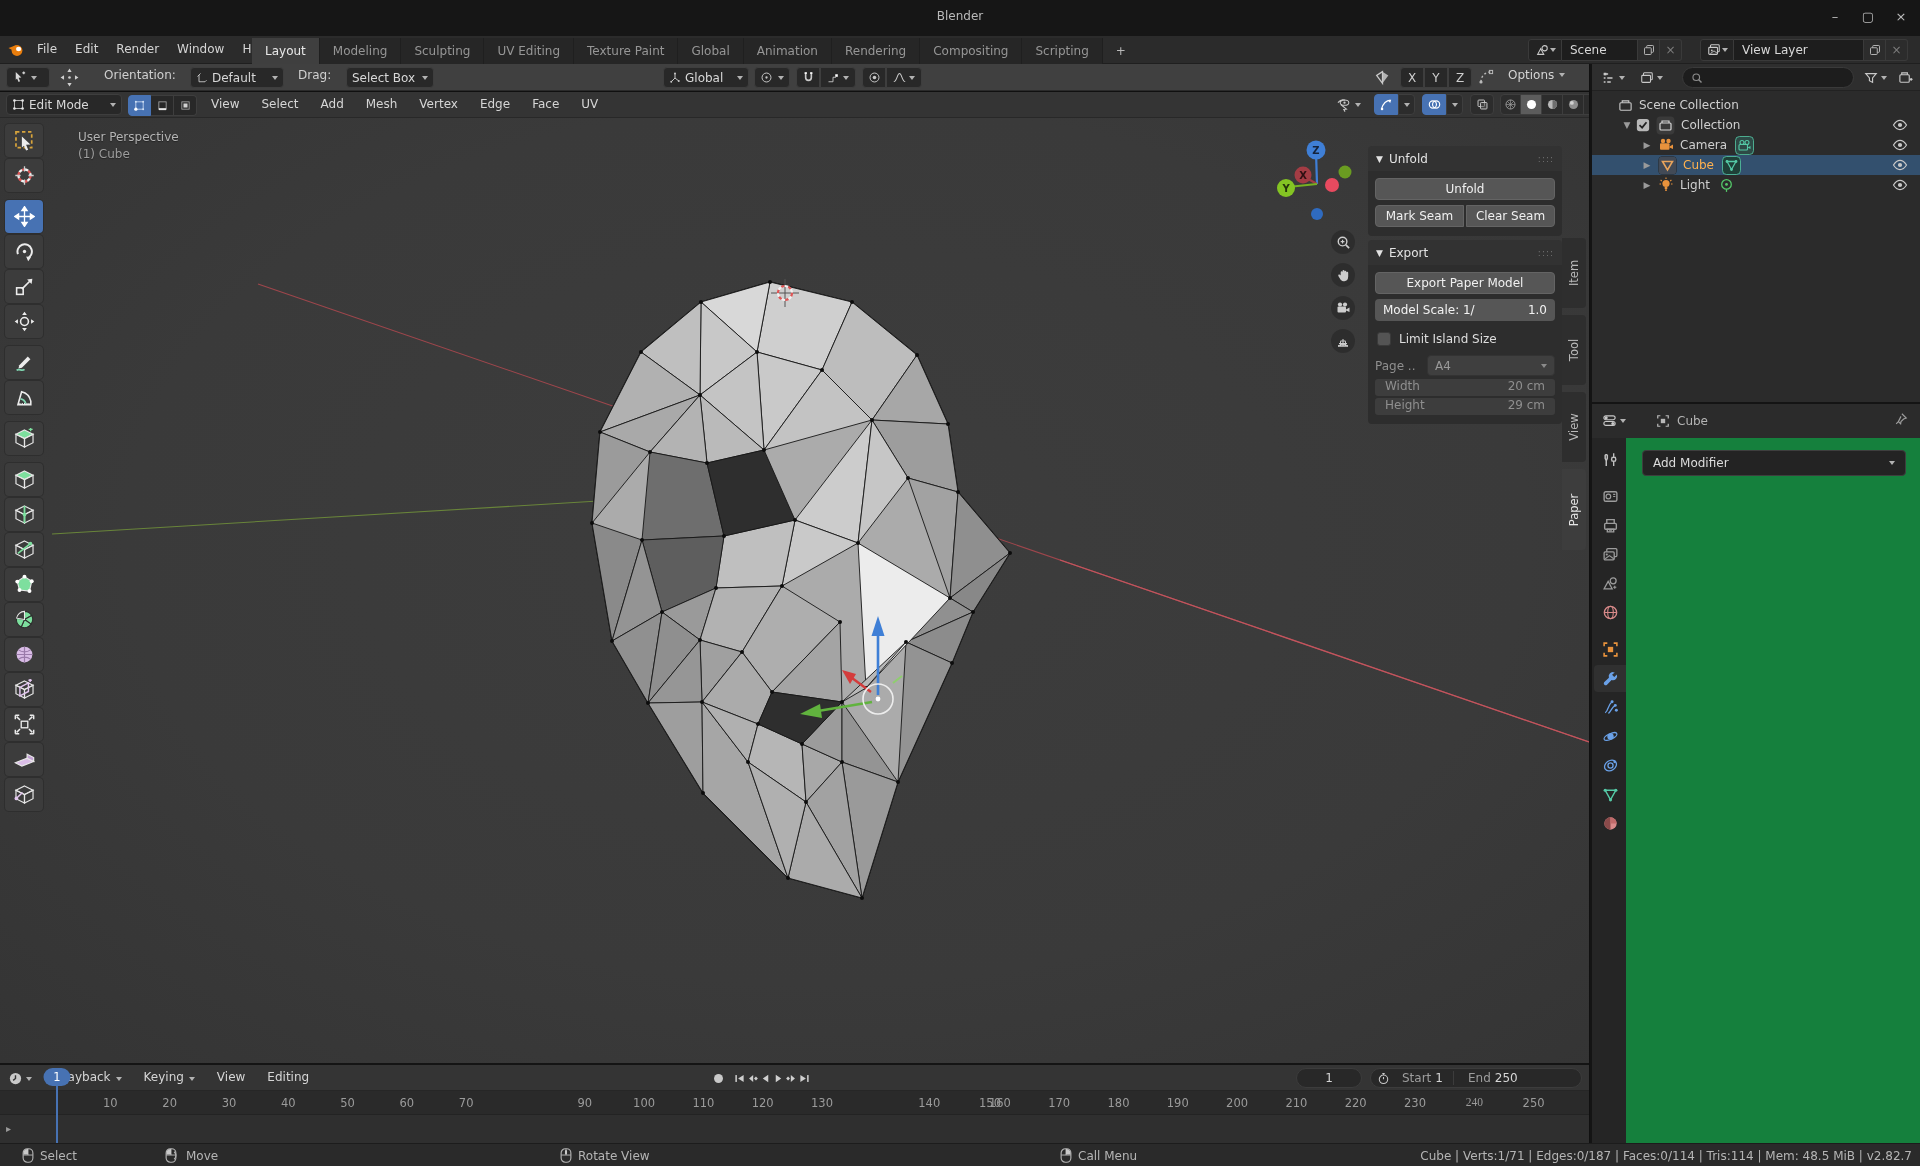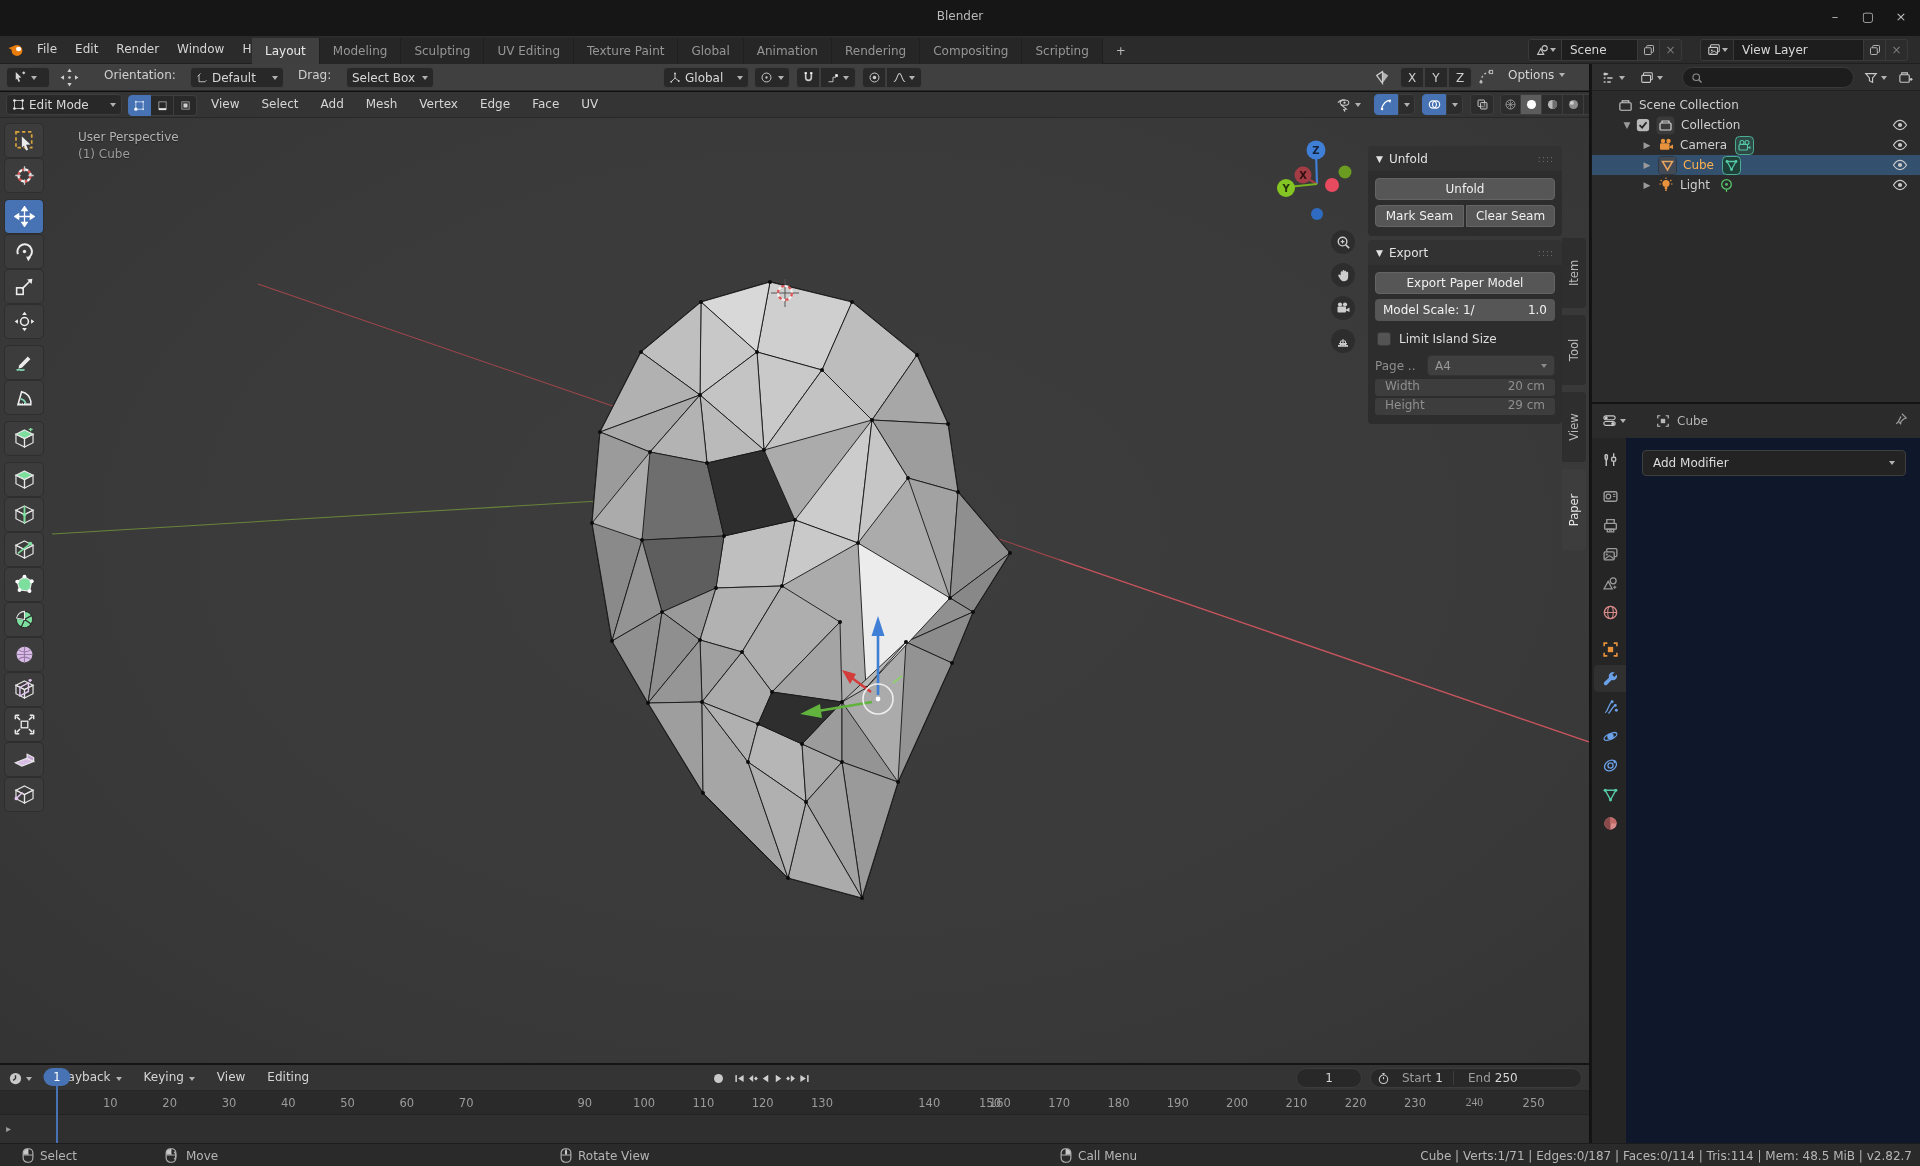--- a/index.html
+++ b/index.html
@@ -94,21 +94,21 @@
   .ol-row .eye { position:absolute; right:12px; }
   .ol-badge { margin-left:8px; }
   .ol-expander { width:10px; color:#9a9a9a; font-size:9px; text-align:center; }
 
   
   #props { position:absolute; left:0; top:338px; width:100%; bottom:0; background:#2b2b2b; border-top:2px solid #141414; }
   #props-header { position:absolute; left:0; top:0; width:100%; height:32px; background:#2b2b2b; }
   #ptabs { position:absolute; left:0; top:34px; width:34px; bottom:0; background:#252525; }
   .ptab { position:absolute; left:2px; width:32px; height:27px; display:flex; align-items:center; justify-content:center; }
   .ptab.active { background:#303030; border-radius:4px 0 0 4px; }
-  #pcontent { position:absolute; left:34px; top:34px; right:0; bottom:0; background:#0f172a; }
+  #pcontent { position:absolute; left:34px; top:34px; right:0; bottom:0; background:#15803d; }
   #addmod { position:absolute; left:16px; top:12px; right:14px; height:26px; background:#232323; border:1px solid #3e3e3e; border-radius:4px; display:flex; align-items:center; padding:0 10px; color:#dcdcdc; }
   #addmod .chev { margin-left:auto; }
 
   
   #timeline { left:0; top:1063px; width:1589px; height:80px; background:#2e2e2e; border-top:2px solid #141414; }
   #tl-header { position:absolute; left:0; top:0; width:100%; height:26px; background:#343434; border-bottom:1px solid #262626; }
   #tl-ruler { position:absolute; left:0; top:26px; width:100%; height:24px; background:#2a2a2a; border-bottom:1px solid #232323; }
   .tick-label { position:absolute; top:5px; transform:translateX(-50%); color:#9b9b9b; font-size:11.5px; }
   #tl-body { position:absolute; left:0; top:50px; width:100%; height:30px; background:#2f2f2f; }
   #curframe-badge { position:absolute; top:3px; width:27px; height:18px; background:#4772b3; border-radius:9px; color:#fff; text-align:center; line-height:18px; transform:translateX(-50%); font-size:11.5px; }

